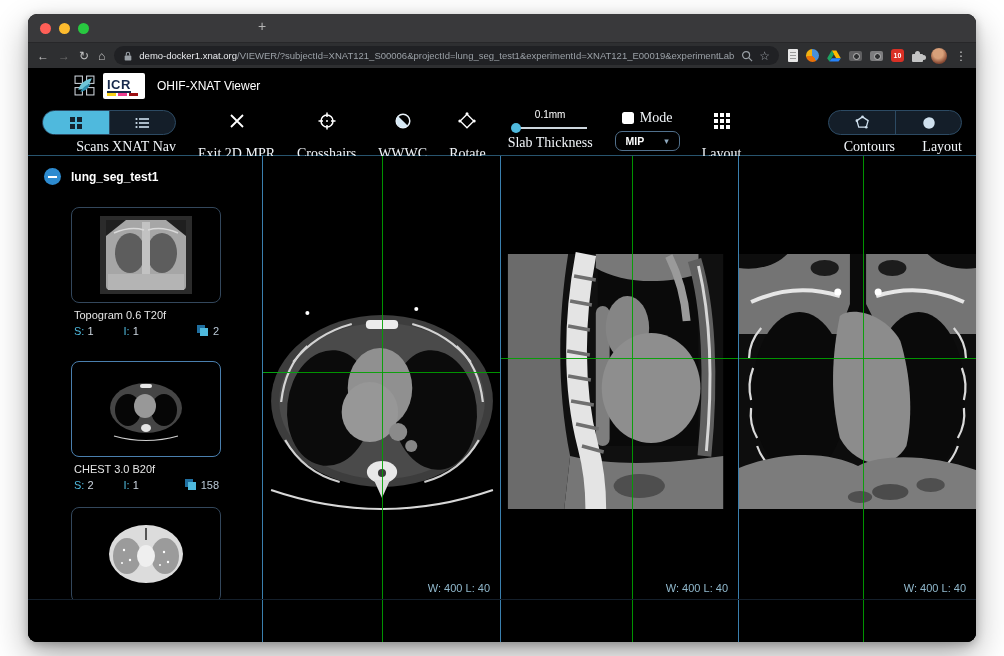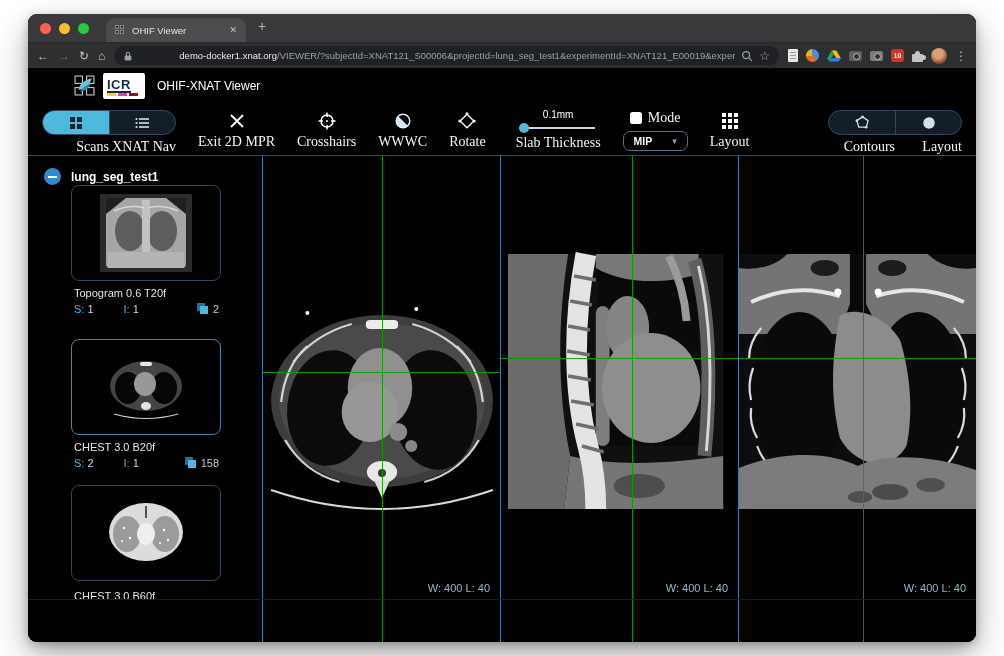--- a/index.html
+++ b/index.html
@@ -18,21 +18,21 @@
   .favicon span { background:#242426; border:1px solid #9a9a9a; }
   .tab-title { flex:1; margin-left:7px; font-size:9.5px; color:#e3e3e3; white-space:nowrap; overflow:hidden; }
   .tab-close { font-size:9px; color:#c6c6c6; }
   .newtab { position:absolute; left:230px; top:4px; font-size:14px; color:#b5b5b5; }
 
   .urlrow { height:26px; background:#2e2f31; border-top:1px solid #272729; display:flex; align-items:center; padding:0 9px; gap:9px; }
   .navg { font-size:12px; color:#c3c3c3; line-height:1; }
   .navg.dim { color:#6d6d6d; }
   .urlpill { flex:1; min-width:0; height:19px; background:#202124; border-radius:10px; display:flex; align-items:center; padding:0 9px; gap:6px; }
   .urltext { flex:1; min-width:0; font-size:9.5px; white-space:nowrap; overflow:hidden; }
-  .urltext .domain { color:#e8eaed;margin-left:40px; } .urltext .path { color:#9aa0a6; }
+  .urltext .domain { color:#e8eaed; } .urltext .path { color:#9aa0a6; }
   .exts { display:flex; align-items:center; gap:8px; }
   .extbadge { width:13px; height:13px; background:#d93025; border-radius:3px; color:#fff; font-size:7px; font-weight:bold;
               display:flex; align-items:center; justify-content:center; }
   .colorful { width:13px; height:13px; border-radius:50%; background:conic-gradient(#4a90d9 0 40%, #e8710a 40% 72%, #f1b211 72% 100%); }
   .avatar { width:16px; height:16px; border-radius:50%; background:radial-gradient(circle at 45% 35%, #d8a07a 0 35%, #8a4b34 70%, #5d2f22 100%); }
   .menu-dots { font-size:12px; color:#c9c9c9; }
   .page-ic { width:10px; height:13px; background:#e8e8e8; border-radius:1px; position:relative; }
   .page-ic:before { content:""; position:absolute; left:2px; top:3px; width:6px; height:1px; background:#9a9a9a; box-shadow:0 3px 0 #9a9a9a, 0 6px 0 #9a9a9a; }
   .cam { width:13px; height:10px; border-radius:2px; background:#5f5f61; position:relative; }
   .cam:before { content:""; position:absolute; left:4px; top:2px; width:5px; height:5px; border-radius:50%; background:#2e2f31; border:1px solid #bdbdbd; }
@@ -48,33 +48,33 @@
   .icr-text { font-size:13px; font-weight:bold; color:#17294b; letter-spacing:.5px; border-bottom:2px solid #17294b; display:inline-block; line-height:13px; }
   .icr-stripes { position:absolute; left:4px; bottom:3px; display:flex; gap:2px; }
   .icr-stripes i { width:9px; height:3px; display:block; }
   .app-title { margin-left:12px; font-size:12px; color:#fff; }
   .hdr-right { margin-left:auto; display:flex; align-items:center; }
   .notice { font-size:10.5px; font-weight:bold; color:#7fa3bd; letter-spacing:.2px; }
   .gear { margin-left:16px; font-size:14px; color:#fff; }
   .settings-lbl { margin-left:4px; font-size:11.5px; color:#fff; }
 
   .toolbarrow { height:53px; border-bottom:1px solid #28546e; display:flex; align-items:flex-start; padding:3px 14px 0; gap:22px; }
-  .tool { display:flex; flex-direction:column; align-items:center; gap:4px; padding-top:5px; }
+  .tool { display:flex; flex-direction:column; align-items:center; gap:16px; padding-top:5px; }
   .tool .lbl, .seg-lbl, .grp-lbl { font-size:14px; color:#f2f6fa; white-space:nowrap;font-family:Liberation Serif, serif; }
   .iconbox { height:19px; display:flex; align-items:center; justify-content:center; }
 
   .segmented { display:flex; flex-direction:column; gap:4px; padding-top:4px; }
   .pill { display:flex; height:25px; border:1px solid #2c4a63; border-radius:14px; overflow:hidden; background:#141e29; }
   .seg { width:66px; display:flex; align-items:center; justify-content:center; }
   .seg.active { background:#4fb9dd; }
   .seg + .seg { border-left:1px solid #2c4a63; }
   .seg-lbls { display:flex; }
   .seg-lbls span { width:67px; text-align:right; }
 
-  .slab { display:flex; flex-direction:column; align-items:center; gap:3px; padding-top:3px;margin-left:8px; }
+  .slab { display:flex; flex-direction:column; align-items:center; gap:3px; padding-top:3px; }
   .slab-val { font-size:10px; color:#fff; }
   .track { position:relative; width:74px; height:2px; background:#cdd6dd; margin:4px 0 3px; }
   .knob { position:absolute; left:-2px; top:-4px; width:10px; height:10px; border-radius:50%; background:#4fb9dd; }
 
   .modegrp { display:flex; flex-direction:column; align-items:center; gap:5px; padding-top:4px; }
   .moderow { display:flex; align-items:center; gap:6px; }
   .chk { width:12px; height:12px; background:#fff; border-radius:2.5px; }
   .ddl { display:flex; align-items:center; gap:20px; border:1px solid #51708c; border-radius:7px; padding:3px 10px; }
   .ddl b { font-size:10.5px; color:#fff; }
   .caret { font-size:9px; color:#8fa9bf; }
@@ -85,21 +85,21 @@
   .content { position:relative; height:486px; display:flex; background:#000; }
   .content:after { content:""; position:absolute; left:0; right:0; bottom:42px; height:1px; background:#141f2b; pointer-events:none; }
   .sidebar { width:234px; height:444px; overflow:hidden; flex:none; }
   .side-head { display:flex; align-items:center; gap:10px; padding:12px 0 0 16px; }
   .collapse { width:17px; height:17px; border-radius:50%; background:#2d8bd0; position:relative; }
   .collapse:before { content:""; position:absolute; left:4px; top:7.5px; width:9px; height:2px; background:#fff; }
   .study { font-size:12px; font-weight:bold; color:#fff; }
   .cards { margin-left:43px; width:150px; }
   .card-box { height:96px; border:1px solid #33475c; border-radius:8px; background:#000; display:flex; align-items:center; justify-content:center; }
   .card-box.active { border-color:#4a7fae; }
-  .c1 { margin-top:0; } .c2 { margin-top:24px; } .c3 { margin-top:16px; }
+  .c1 { margin-top:22px; } .c2 { margin-top:24px; } .c3 { margin-top:16px; }
   .card-label { margin:6px 0 0 3px; font-size:11px; color:#e5e5e5; }
   .card-label.cut { margin-top:9px; }
   .card-meta { margin-top:3px; display:flex; align-items:center; font-size:11px; padding:0 2px 0 3px; }
   .kv { display:flex; gap:3px; } .kv .k { color:#4fb9dd; } .kv .v { color:#ccd6e0; }
   .kv.i { margin-left:30px; }
   .stack { margin-left:auto; display:flex; align-items:center; gap:4px; color:#b9c8d6; }
 
   .viewports { flex:1; display:flex; border-left:1px solid #3a7fae; }
   .viewport { position:relative; flex:1; overflow:hidden; }
   .viewport + .viewport { border-left:1px solid #3a7fae; }
@@ -112,30 +112,20 @@
 </head>
 <body>
 
 <div class="window">
 
   <div class="tabbar">
     <div class="traffic">
       <span class="dot r"></span>
       <span class="dot y"></span>
       <span class="dot g"></span>
-    </div>
-    <div class="tab">
-      <span class="favicon">
-          <span></span>
-          <span></span>
-          <span></span>
-          <span></span>
-        </span>
-      <span class="tab-title">OHIF Viewer</span>
-      <span class="tab-close">✕</span>
     </div>
     <span class="newtab">+</span>
   </div>
 
   <div class="urlrow">
     <span class="navg">←</span>
     <span class="navg dim">→</span>
     <span class="navg">↻</span>
     <span class="navg">⌂</span>
     <div class="urlpill">

